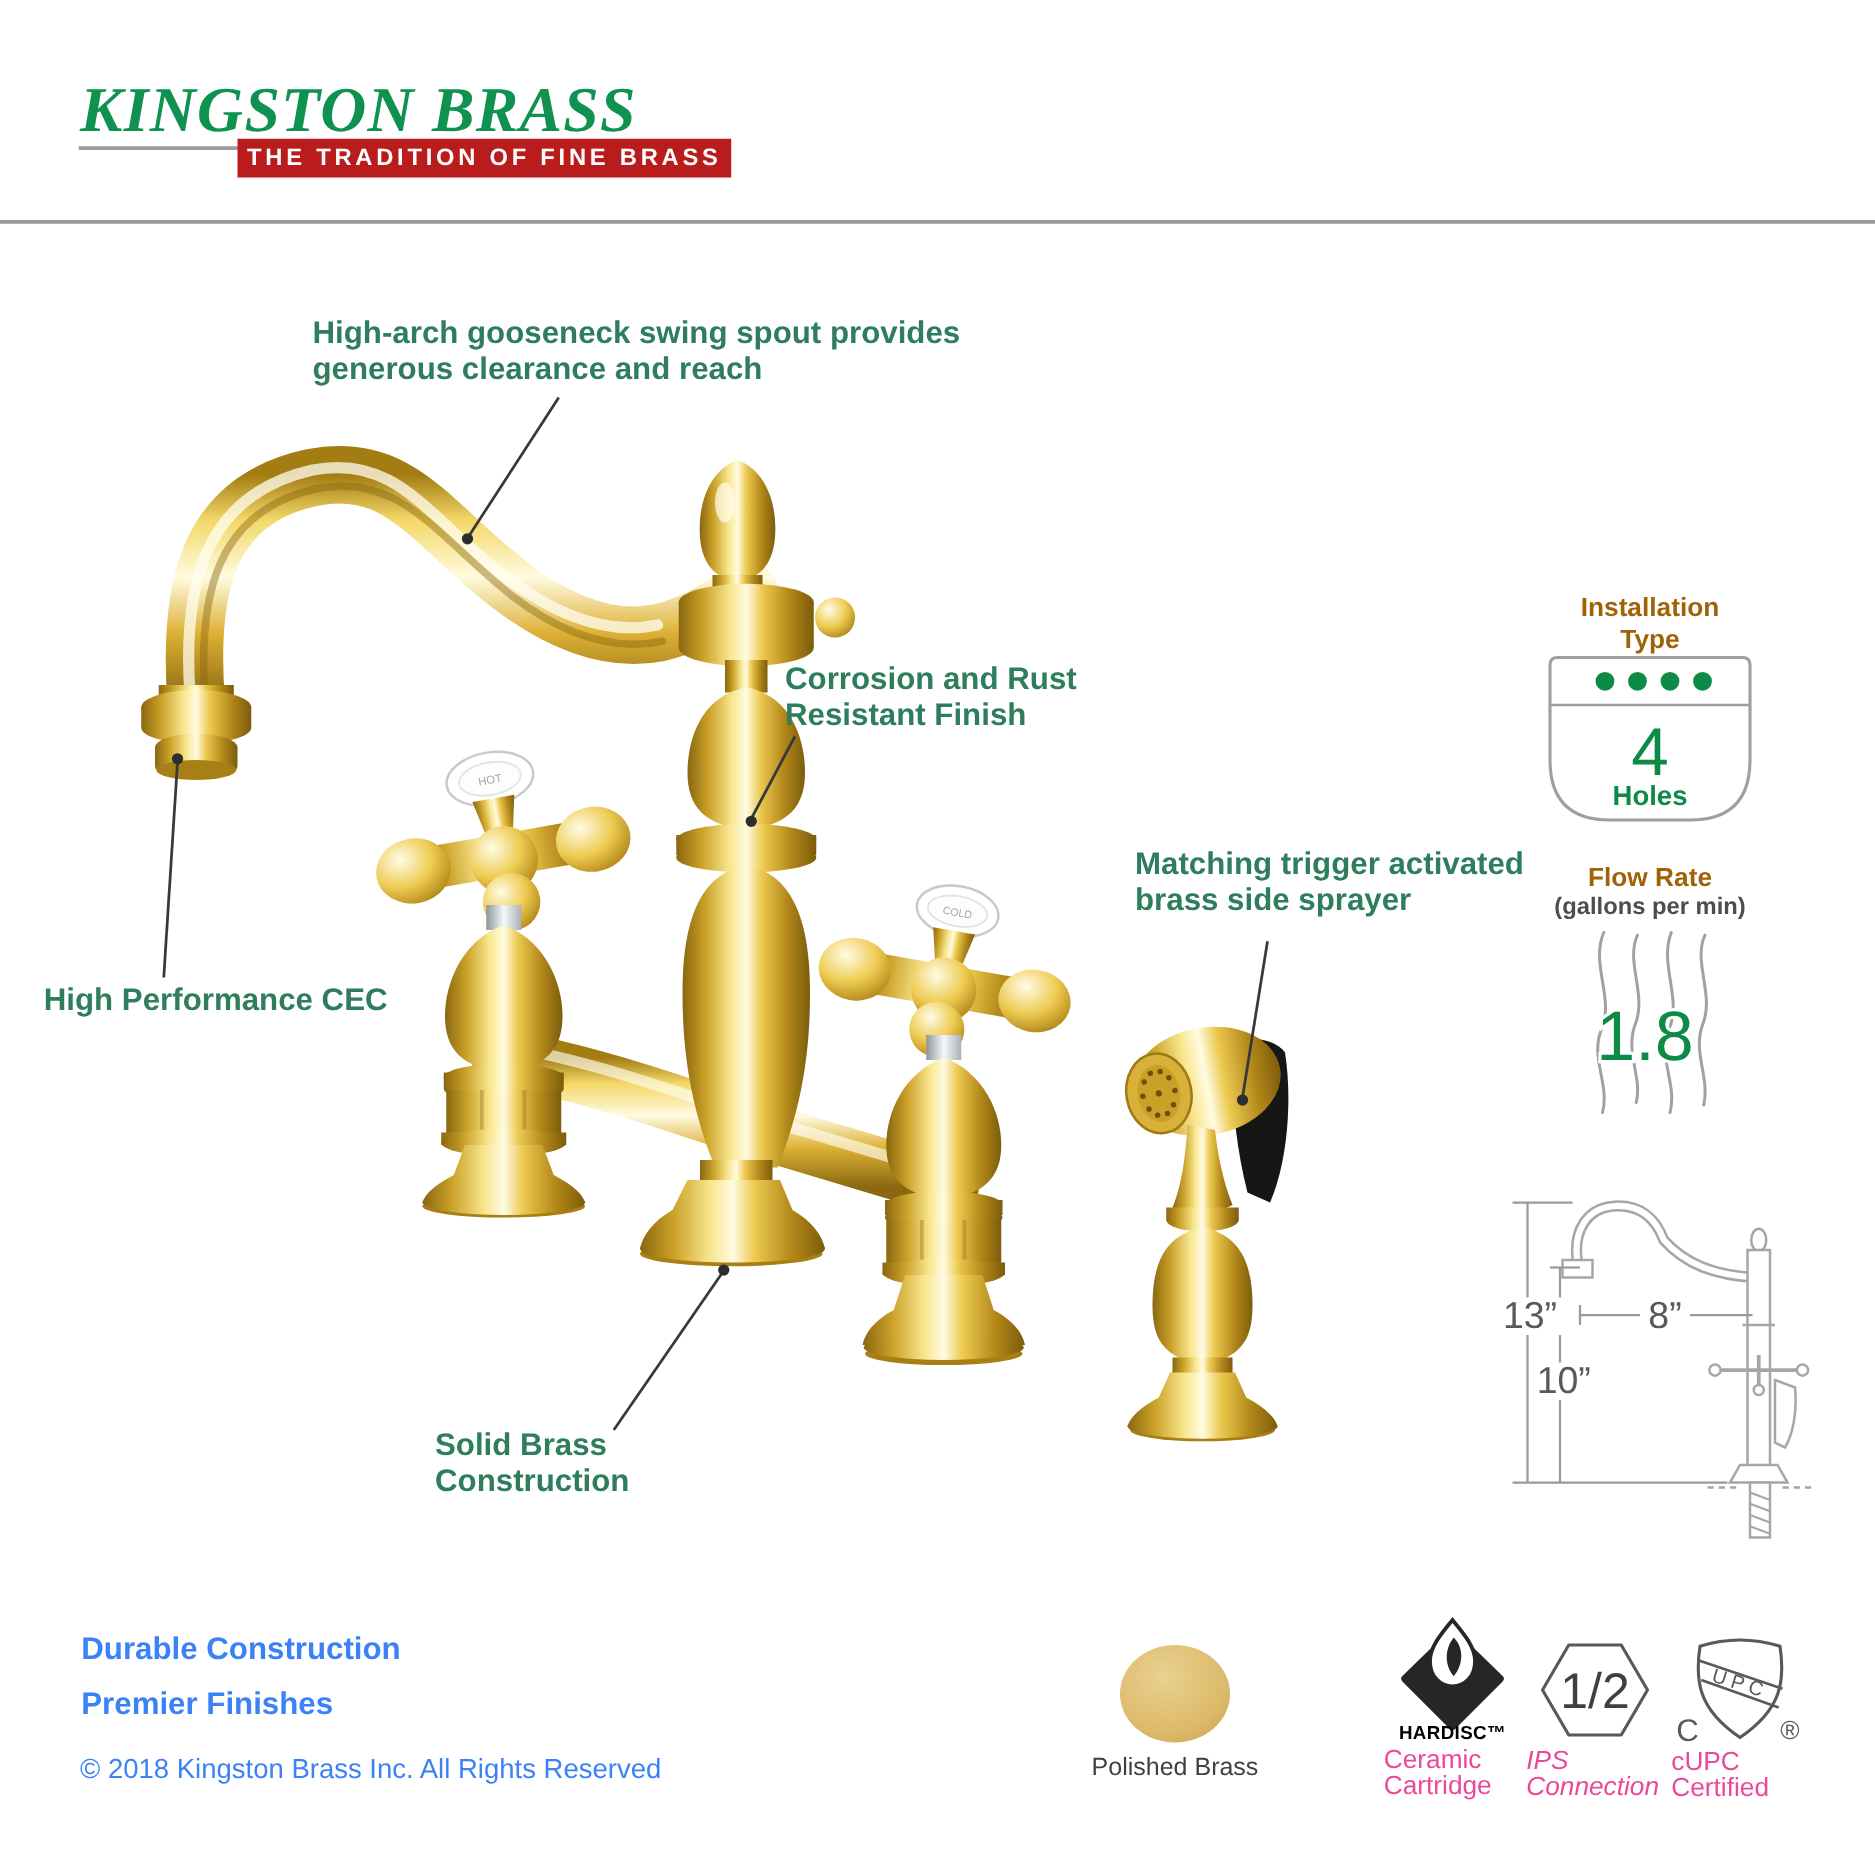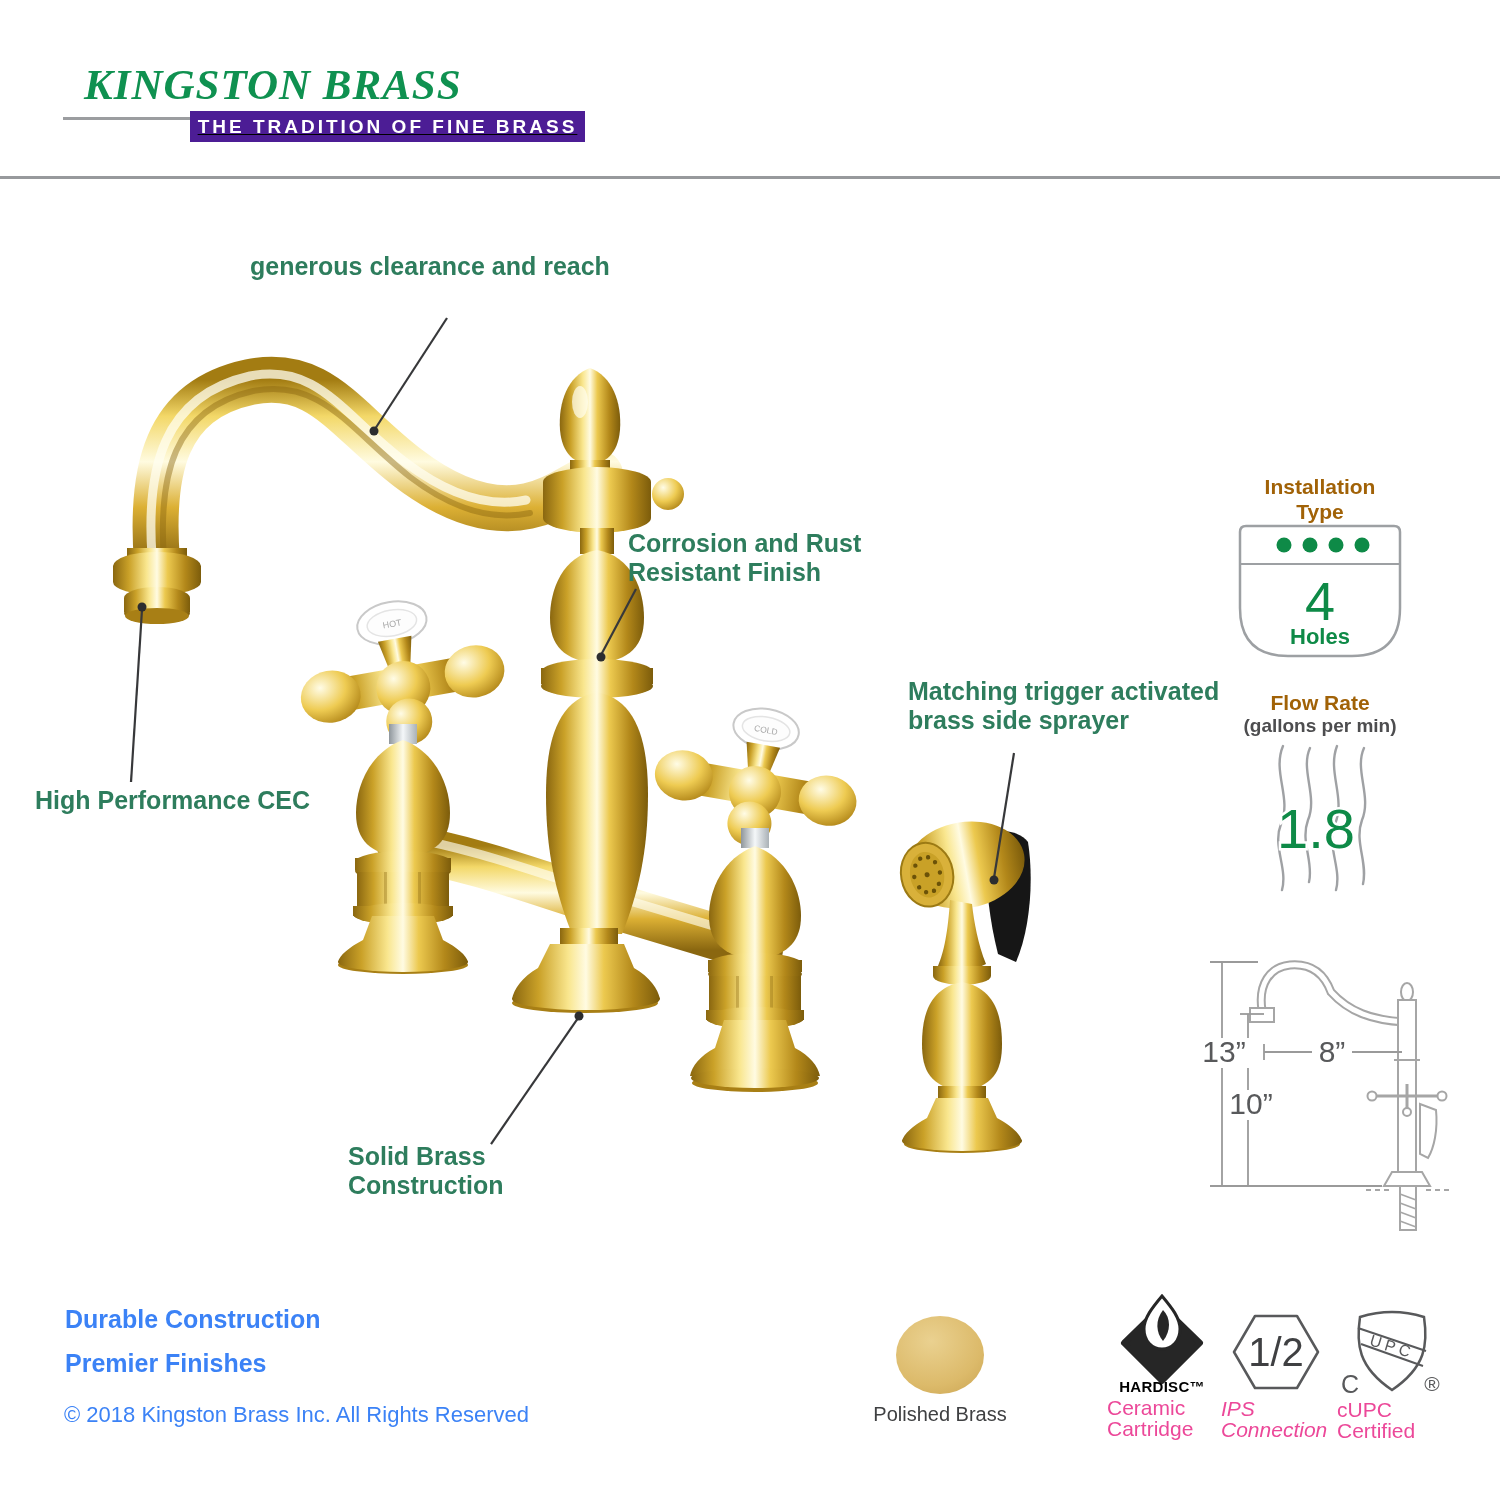--- a/index.html
+++ b/index.html
@@ -1,23 +1,23 @@
 <!DOCTYPE html>
 <html><head>
 <meta charset="utf-8">
 <style>
   html,body{margin:0;padding:0;background:#ffffff;}
   body{width:1500px;height:1500px;position:relative;overflow:hidden;
        font-family:"Liberation Sans", sans-serif;}
   .abs{position:absolute;}
   
   .logo-text{font-family:"Liberation Serif", serif;font-style:italic;font-weight:bold;
-             font-size:43px;color:#0f9150;letter-spacing:1px;white-space:nowrap;margin-left:20px;}
+             font-size:51px;color:#0f9150;letter-spacing:1px;white-space:nowrap;}
   .logo-underline{background:#9b9da0;height:3px;}
-  .logo-bar{background:#4c1d95;height:31px;display:flex;align-items:center;justify-content:center;text-decoration:underline;}
+  .logo-bar{background:#b91c1c;height:31px;display:flex;align-items:center;justify-content:center;}
   .logo-tagline{color:#ffffff;font-size:19px;letter-spacing:3px;white-space:nowrap;font-weight:bold;}
   .divider{background:#97999c;height:3px;width:1500px;}
   
   .ann{color:#2e7d5d;font-size:25px;line-height:29px;font-weight:600;}
   
   .spec-title{color:#a16207;font-size:21px;line-height:25px;font-weight:600;text-align:center;}
   .spec-sub{color:#4d4d4f;font-size:19px;font-weight:600;text-align:center;}
   
   .feature{color:#3b82f6;font-size:25px;font-weight:700;}
   .copyright{color:#3b82f6;font-size:22px;}
@@ -298,20 +298,21 @@
 <div class="abs" style="left:64px;top:60px;">
   <div class="logo-text">KINGSTON BRASS</div>
 </div>
 <div class="abs logo-underline" style="left:63px;top:117px;width:484px;"></div>
 <div class="abs logo-bar" style="left:190px;top:111px;width:395px;">
   <span class="logo-tagline">THE TRADITION OF FINE BRASS</span>
 </div>
 <div class="abs divider" style="left:0;top:176px;"></div>
 
 <div class="abs ann" style="left:250px;top:252px;">
+  <div>High-arch gooseneck swing spout provides</div>
   <div>generous clearance and reach</div>
 </div>
 <div class="abs ann" style="left:628px;top:529px;">
   <div>Corrosion and Rust</div>
   <div>Resistant Finish</div>
 </div>
 <div class="abs ann" style="left:35px;top:786px;">
   <div>High Performance CEC</div>
 </div>
 <div class="abs ann" style="left:908px;top:677px;">

